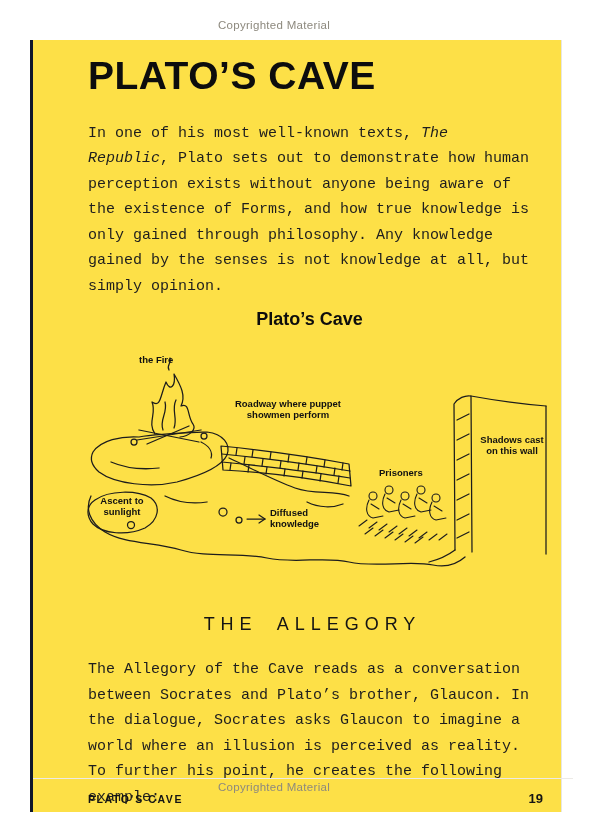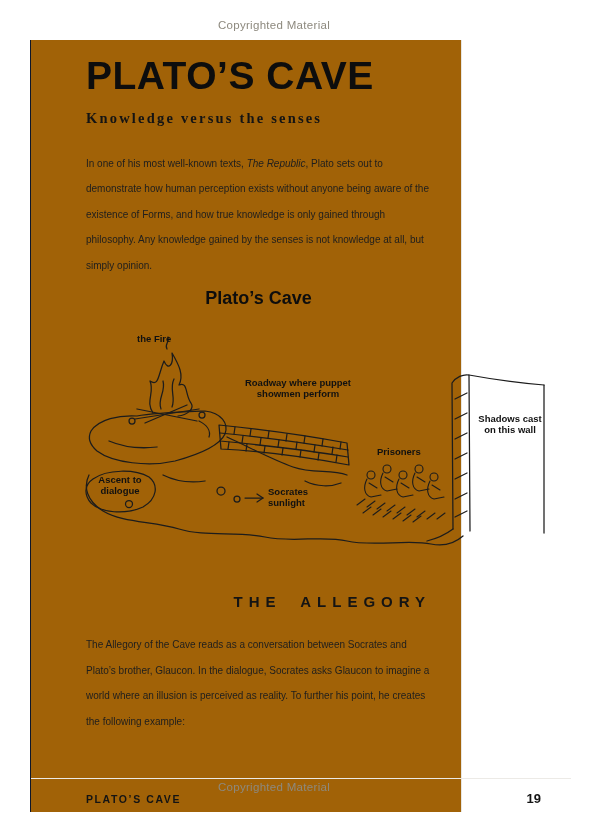--- a/index.html
+++ b/index.html
@@ -4,71 +4,70 @@
 <style>
   * { margin:0; padding:0; box-sizing:border-box; }
   html,body { width:600px; height:814px; background:#ffffff; font-family:"Liberation Sans", sans-serif; }
   body { position:relative; overflow:hidden; color:#141414; }
 
   .copyright { position:absolute; left:0; width:548px; text-align:center;
     font-size:11.5px; letter-spacing:.3px; color:#8d897e; }
   .copyright.top { top:19px; }
   .copyright.bottom { top:781px; }
 
-  .page { position:absolute; left:30px; top:40px; width:432px; height:772px;
-    border-left:1px solid #0f172a; border-right:1px solid #e7e6e2; background:#a16207; }
+  .page { position:absolute; left:30px; top:40px; width:532px; height:772px;
+    border-left:3px solid #0f172a; border-right:1px solid #e7e6e2; background:#fde047; }
 
   .content { padding:0 30px 0 55px; }
 
   .title { margin-top:16px; font-size:39px; font-weight:900; letter-spacing:.5px;
     color:#0d0d0d; line-height:1.05; font-family:"Liberation Sans", sans-serif; }
 
   .subtitle { margin-top:13px; font-family:"Liberation Serif", serif; font-weight:700;
     font-size:14.5px; letter-spacing:2.2px; color:#141414; }
 
-  .body-text { margin-top:24px; font-family:Liberation Sans, sans-serif; font-size:10px;
+  .body-text { margin-top:24px; font-family:Liberation Mono, monospace; font-size:15px;
     line-height:25.5px; color:#1e1e1e; }
   .body-text .it { font-style:italic; }
 
   .figure-title { margin-top:10px; text-align:center; font-size:18px; font-weight:800;
     color:#0d0d0d; }
 
   .figure { position:relative; width:467px; height:240px; margin:20px 0 0 -7px; }
   .figure svg { position:absolute; left:0; top:0; }
 
   .fig-label { position:absolute; font-size:9.5px; font-weight:700; line-height:11px;
     color:#111; }
   .lbl-fire     { left:58px;  top:4px; }
-  .lbl-roadway  { left:158px; top:48px;  width:122px; text-align:center; }
+  .lbl-roadway  { left:146px; top:48px;  width:122px; text-align:center; }
   .lbl-prisoners{ left:298px; top:117px;text-align:center; }
   .lbl-shadows  { left:398px; top:84px;  width:66px;  text-align:center; }
   .lbl-ascent   { left:12px;  top:145px; width:58px;  text-align:center; }
   .lbl-diffused { left:189px; top:157px; width:56px;  text-align:left; }
 
-  .allegory-heading { margin-top:24px; text-align:right; font-size:15px; font-weight:700;
+  .allegory-heading { margin-top:24px; text-align:center; font-size:18px; font-weight:400;
     letter-spacing:6px; word-spacing:9px; color:#141414; padding-left:6px; }
 
   .allegory-body { margin-top:22px; }
 
   .footer-rule { position:absolute; left:0; top:738px; width:540px; height:1px; background:#eceae6; }
   .footer { position:absolute; left:55px; top:751px; width:455px; display:flex;
     justify-content:space-between; align-items:baseline; }
   .running-title { font-size:10.5px; font-weight:700; letter-spacing:1.6px; color:#141414; }
   .page-number { font-size:13px; font-weight:700; color:#141414;text-align:right; }
 </style>
 </head>
 <body>
 
 <div class="copyright top">Copyrighted Material</div>
 
 <div class="page">
   <div class="content">
 
     <h1 class="title">PLATO’S CAVE</h1>
-    <div class="subtitle">Knowledge versus the senses</div>
 
     <p class="body-text"><span>In one of his most well-known texts, </span><span class="it">The Republic</span><span>, Plato sets out to demonstrate how human perception exists without anyone being aware of the existence of Forms, and how true knowledge is only gained through philosophy. Any knowledge gained by the senses is not knowledge at all, but simply opinion.</span></p>
 
     <div class="figure-title">Plato’s Cave</div>
 
     <div class="figure">
       <svg width="467" height="240" viewBox="0 0 467 240">
         <g stroke="#1c1c1c" stroke-width="1.25" fill="none" stroke-linecap="round" stroke-linejoin="round">
 
           <g>
@@ -144,22 +143,22 @@
             <path d="M376,70 L388,64 M376,90 L388,84 M376,110 L388,104 M376,130 L388,124 M376,150 L388,144 M376,170 L388,164 M376,188 L388,182"></path>
             <path d="M374,200 C366,206 356,210 348,212"></path>
           </g>
         </g>
       </svg>
 
       <span class="fig-label lbl-fire">the Fire</span>
       <span class="fig-label lbl-roadway">Roadway where puppet showmen perform</span>
       <span class="fig-label lbl-prisoners">Prisoners</span>
       <span class="fig-label lbl-shadows">Shadows cast on this wall</span>
-      <span class="fig-label lbl-ascent">Ascent to dialogue</span>
-      <span class="fig-label lbl-diffused">Socrates sunlight</span>
+      <span class="fig-label lbl-ascent">Ascent to sunlight</span>
+      <span class="fig-label lbl-diffused">Diffused knowledge</span>
     </div>
 
     <div class="allegory-heading">THE ALLEGORY</div>
 
     <p class="body-text allegory-body">The Allegory of the Cave reads as a conversation between Socrates and Plato’s brother, Glaucon. In the dialogue, Socrates asks Glaucon to imagine a world where an illusion is perceived as reality. To further his point, he creates the following example:</p>
 
   </div>
 
   <div class="footer-rule"></div>
   <div class="footer">

